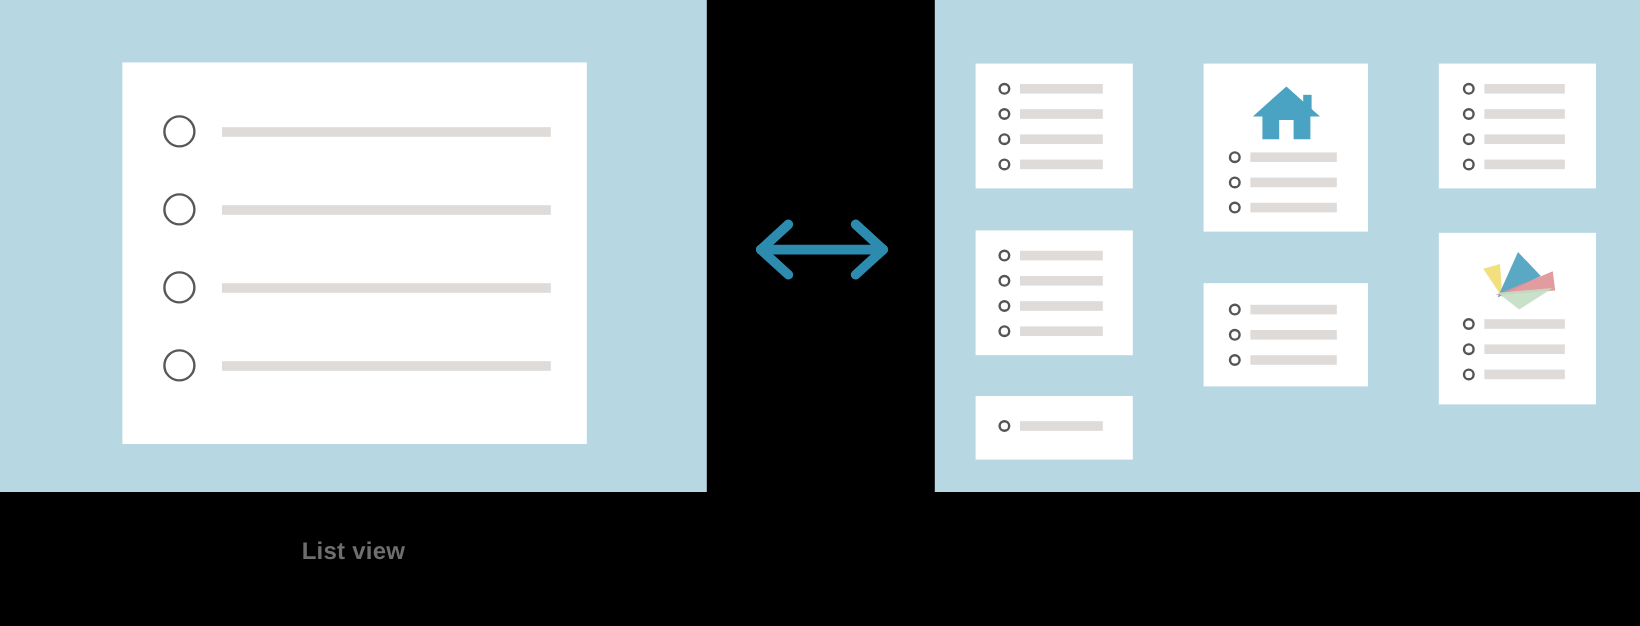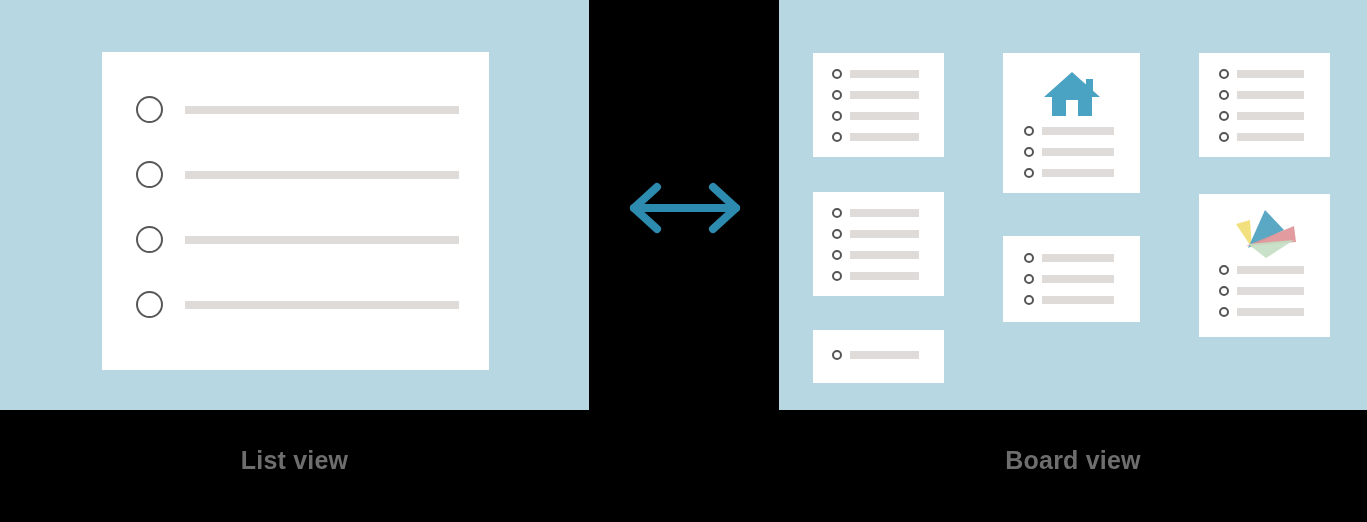--- a/index.html
+++ b/index.html
@@ -26,21 +26,21 @@
   #panel-list  { left: 0px;   width: 589px; }
   #panel-board { left: 779px; width: 588px; }
 
   
   .caption {
     position: absolute;
     top: 440px;
     height: 40px;
     line-height: 40px;
     text-align: center;
-    font-size: 25px;
+    font-size: 20px;
     font-weight: bold;
     letter-spacing: 0.2px;
     color: #6e6e6e;
     white-space: nowrap;
   }
   #caption-list  { left: 0px;   width: 589px; }
   #caption-board { left: 779px; width: 588px; }
 
   
   #list-card {
@@ -334,15 +334,14 @@
           <div class="mini-circle"></div>
           <div class="mini-bar"></div>
         </div>
       </div>
     </div>
 
   </div>
 
   <div class="caption" id="caption-list">List view</div>
 
-  <div class="caption" id="caption-board">Board view</div>
 
 </div>
 
 </body></html>

